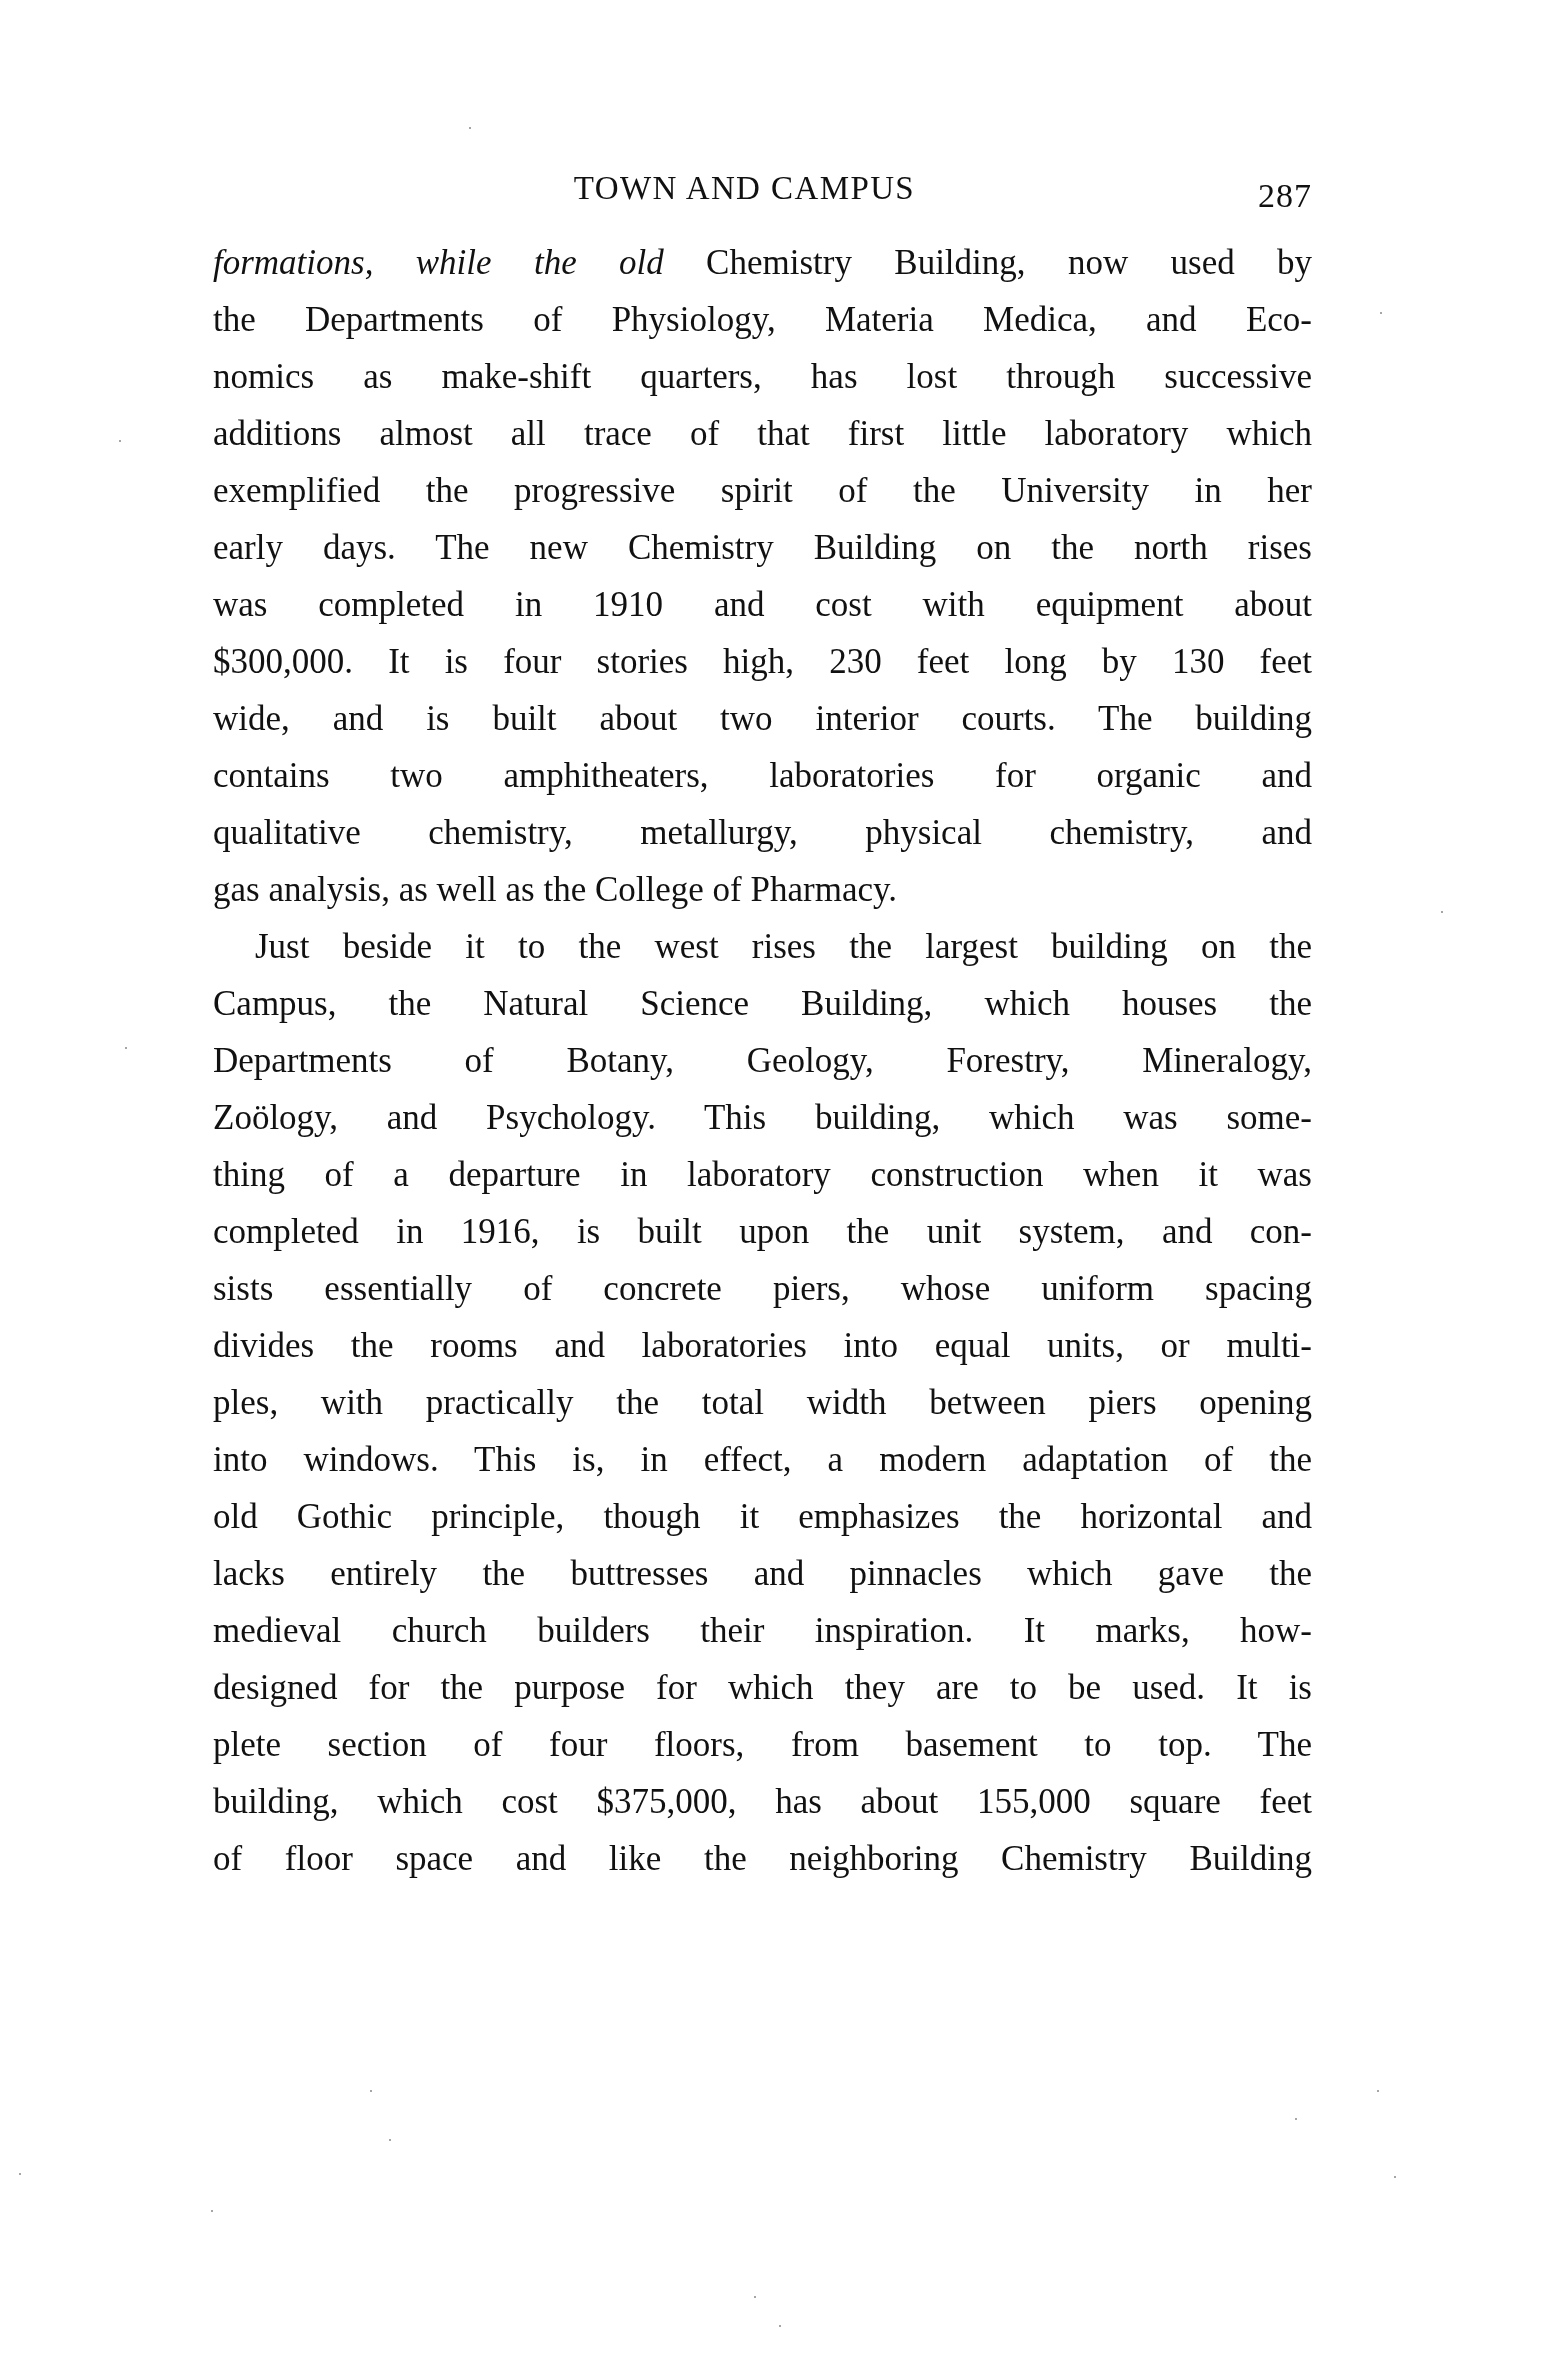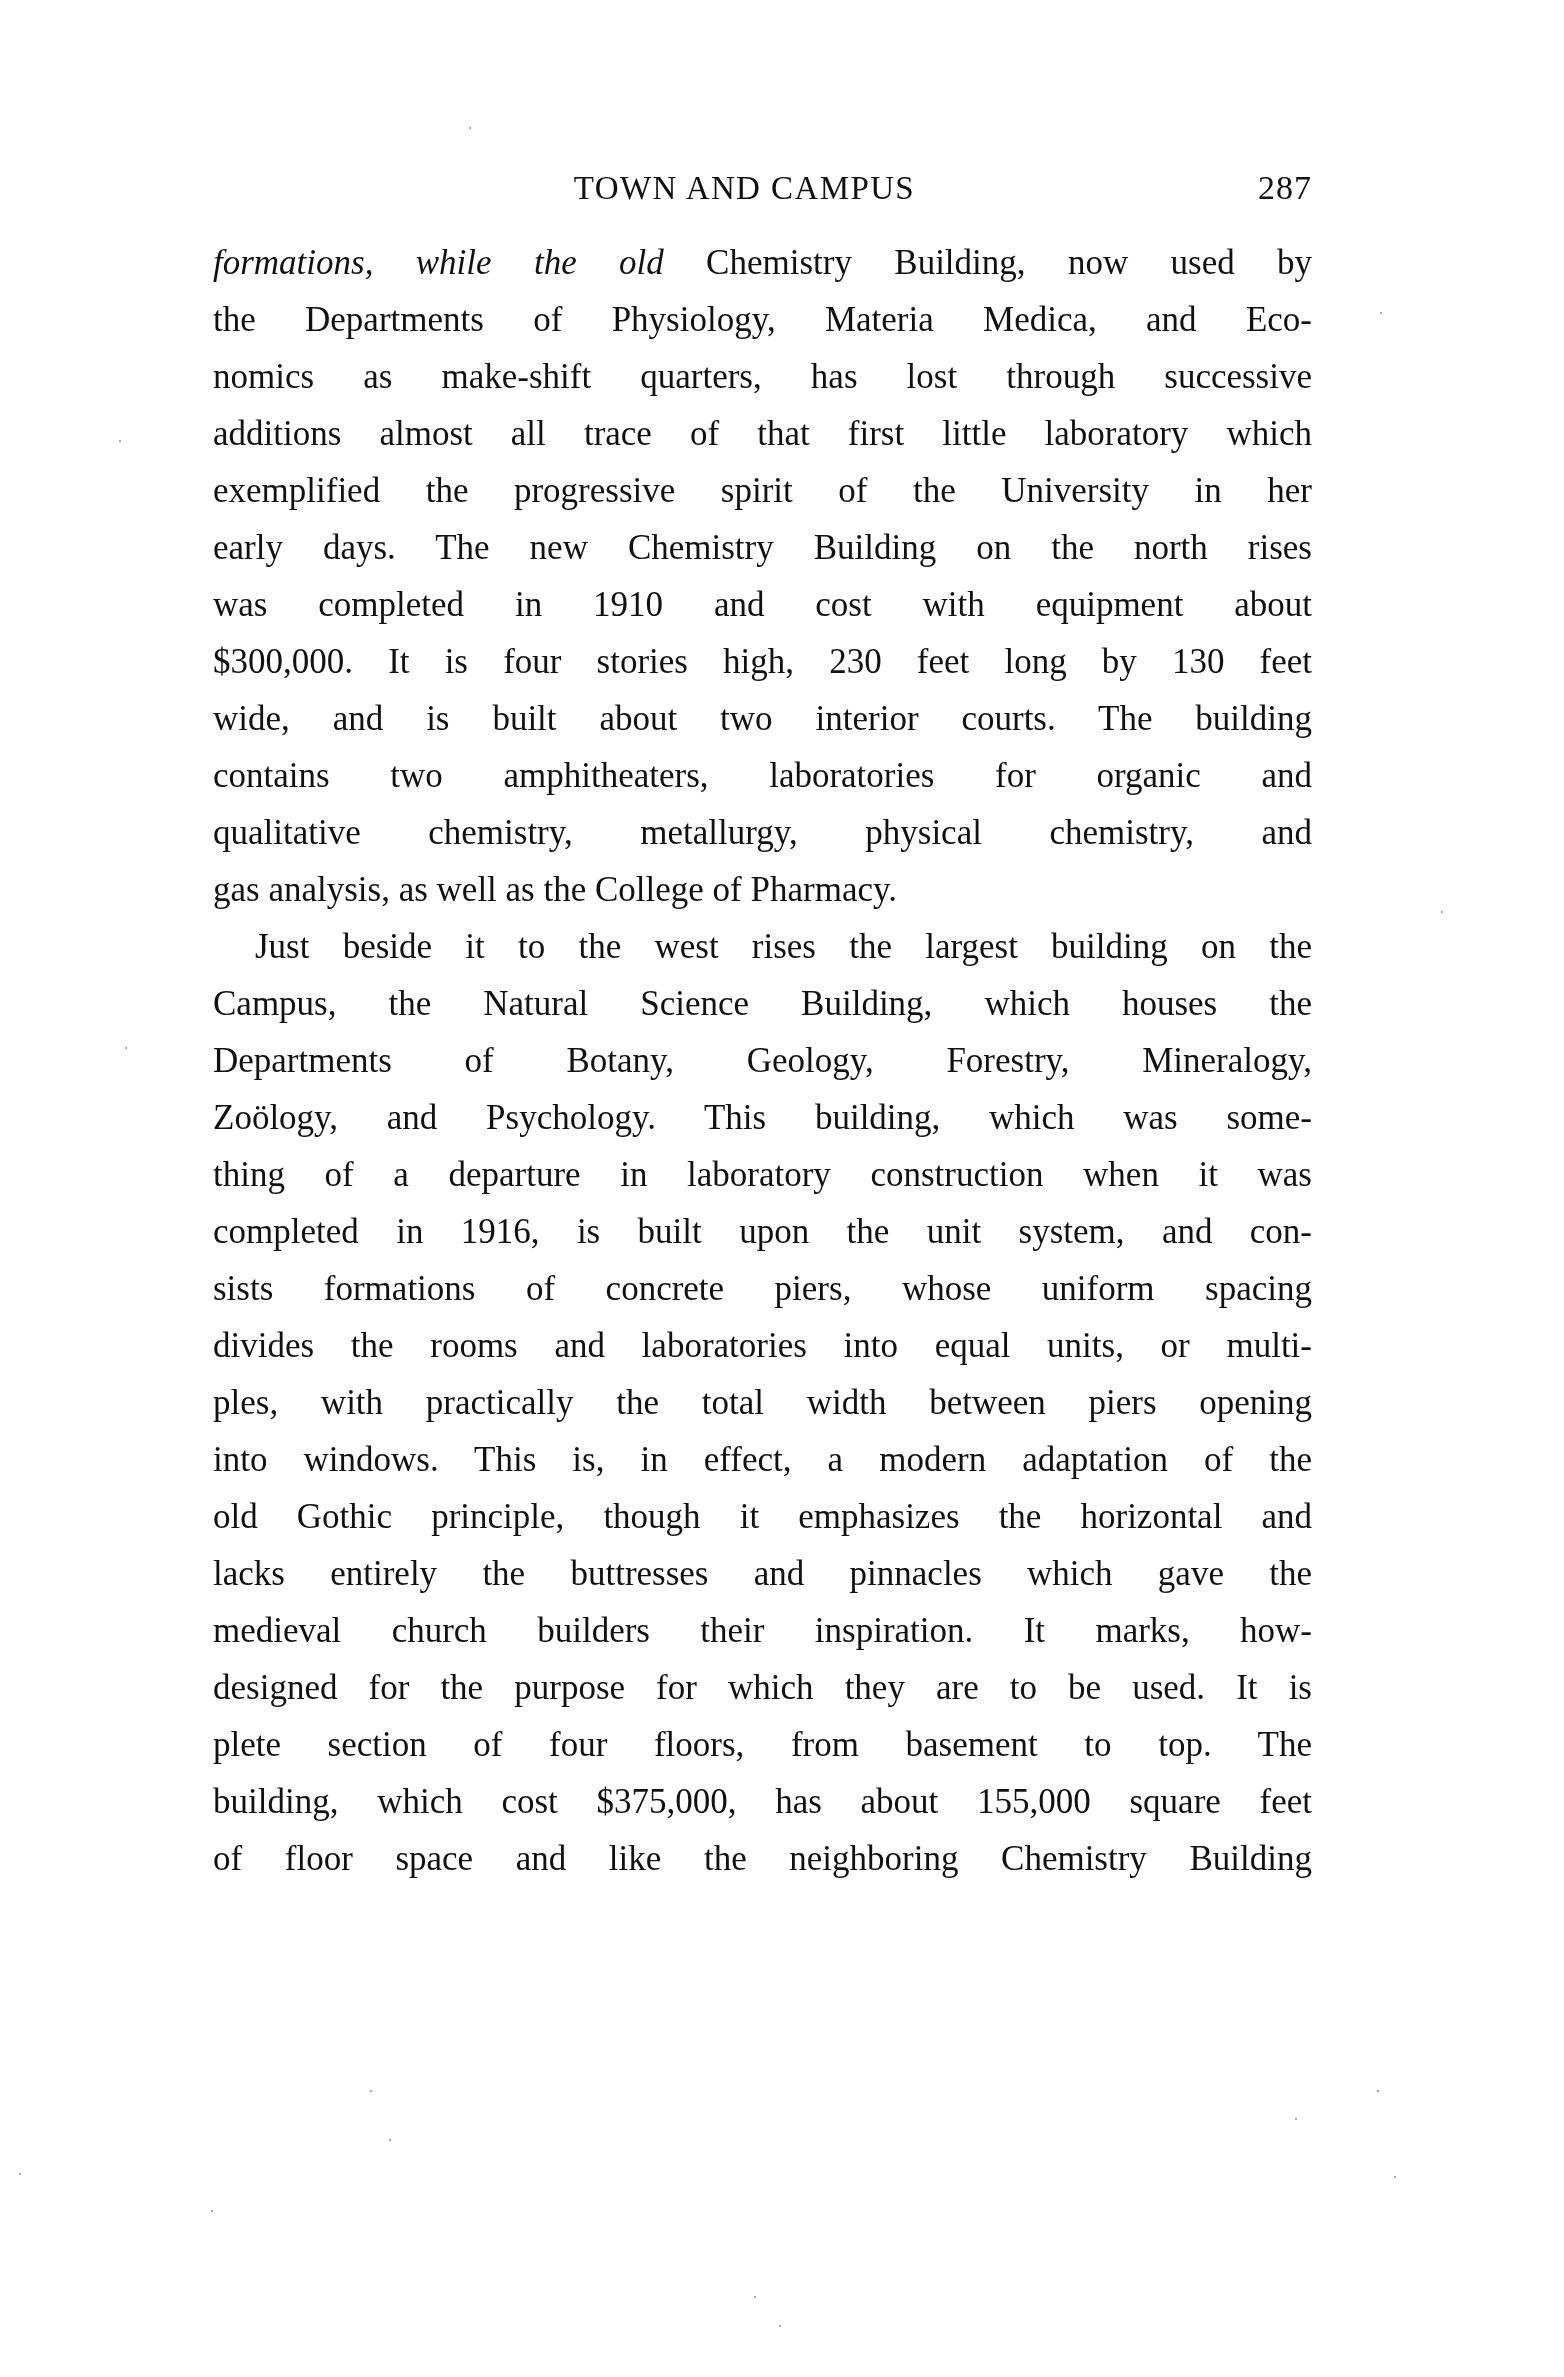--- a/index.html
+++ b/index.html
@@ -36,21 +36,21 @@
     width: 461px;
     text-align: center;
     font-size: 33px;
     letter-spacing: 1.4px;
     line-height: 38px;
     white-space: nowrap;
   }
   .page-number {
     position: absolute;
     right: 0;
-    top: 0;
+    top: 8px;
     font-size: 34px;
     line-height: 38px;
     letter-spacing: 1px;
   }
   .body-text {
     position: absolute;
     left: 213px;
     top: 241px;
     width: 1099px;
   }
@@ -106,21 +106,21 @@
       <div class="line last" style="white-space: normal;">gas analysis, as well as the College of Pharmacy.</div>
     </div>
 
     <div class="paragraph">
       <div class="line indent" style="white-space: normal;">Just beside it to the west rises the largest building on the</div>
       <div class="line" style="white-space: normal;">Campus, the Natural Science Building, which houses the</div>
       <div class="line" style="white-space: normal;">Departments of Botany, Geology, Forestry, Mineralogy,</div>
       <div class="line" style="white-space: normal;">Zoölogy, and Psychology.  This building, which was some-</div>
       <div class="line" style="white-space: normal;">thing of a departure in laboratory construction when it was</div>
       <div class="line" style="white-space: normal;">completed in 1916, is built upon the unit system, and con-</div>
-      <div class="line" style="white-space: normal;">sists formations of concrete piers, whose uniform spacing</div>
+      <div class="line" style="white-space: normal;">sists essentially of concrete piers, whose uniform spacing</div>
       <div class="line" style="white-space: normal;">divides the rooms and laboratories into equal units, or multi-</div>
       <div class="line" style="white-space: normal;">ples, with practically the total width between piers opening</div>
       <div class="line" style="white-space: normal;">into windows.  This is, in effect, a modern adaptation of the</div>
       <div class="line" style="white-space: normal;">old Gothic principle, though it emphasizes the horizontal and</div>
       <div class="line" style="white-space: normal;">lacks entirely the buttresses and pinnacles which gave the</div>
       <div class="line" style="white-space: normal;">medieval church builders their inspiration.  It marks, how-</div>
       <div class="line" style="white-space: normal;">designed for the purpose for which they are to be used.  It is</div>
       <div class="line" style="white-space: normal;">plete section of four floors, from basement to top.  The</div>
       <div class="line" style="white-space: normal;">building, which cost $375,000, has about 155,000 square feet</div>
       <div class="line" style="white-space: normal;">of floor space and like the neighboring Chemistry Building</div>

